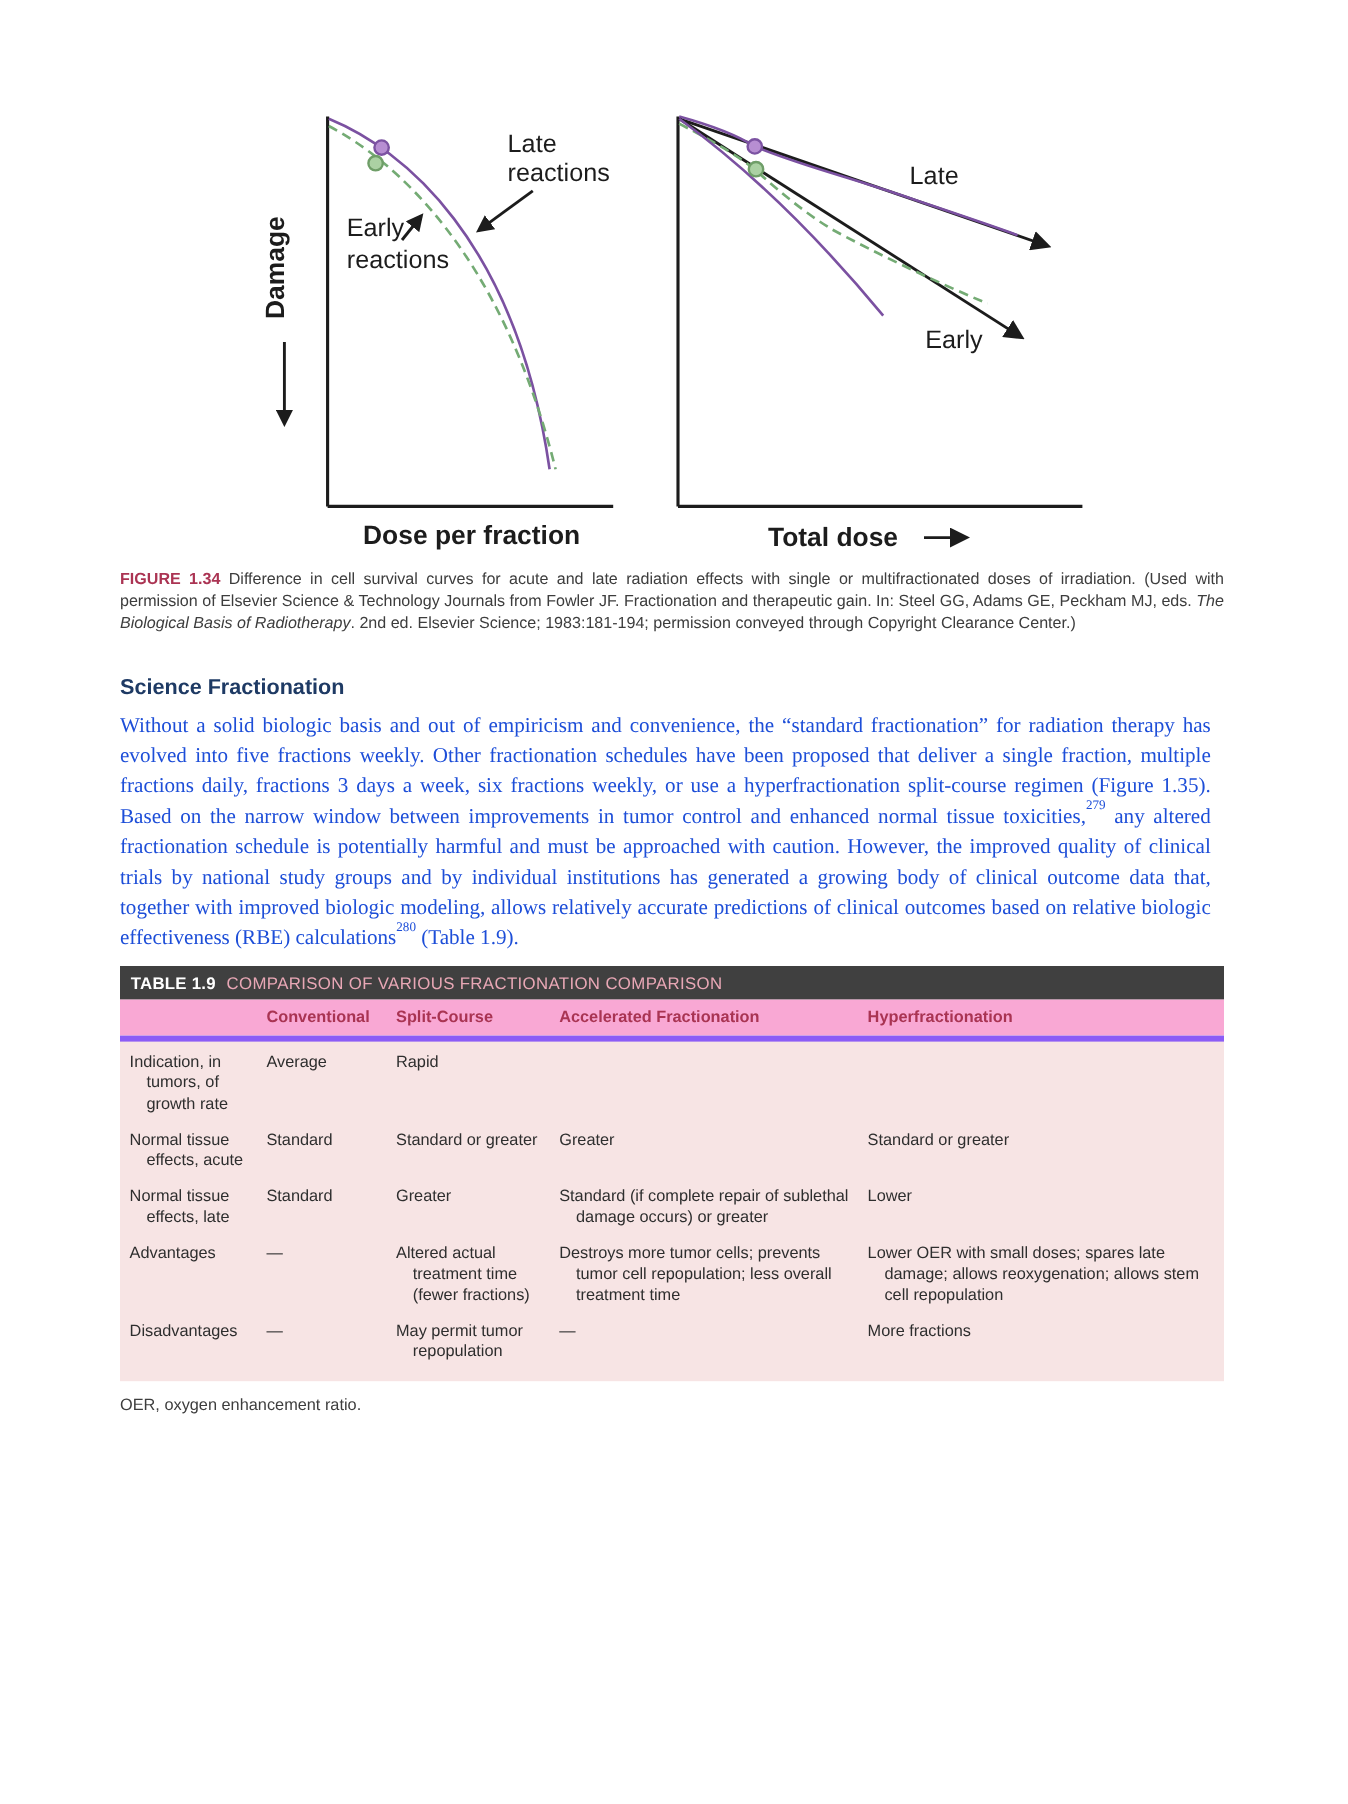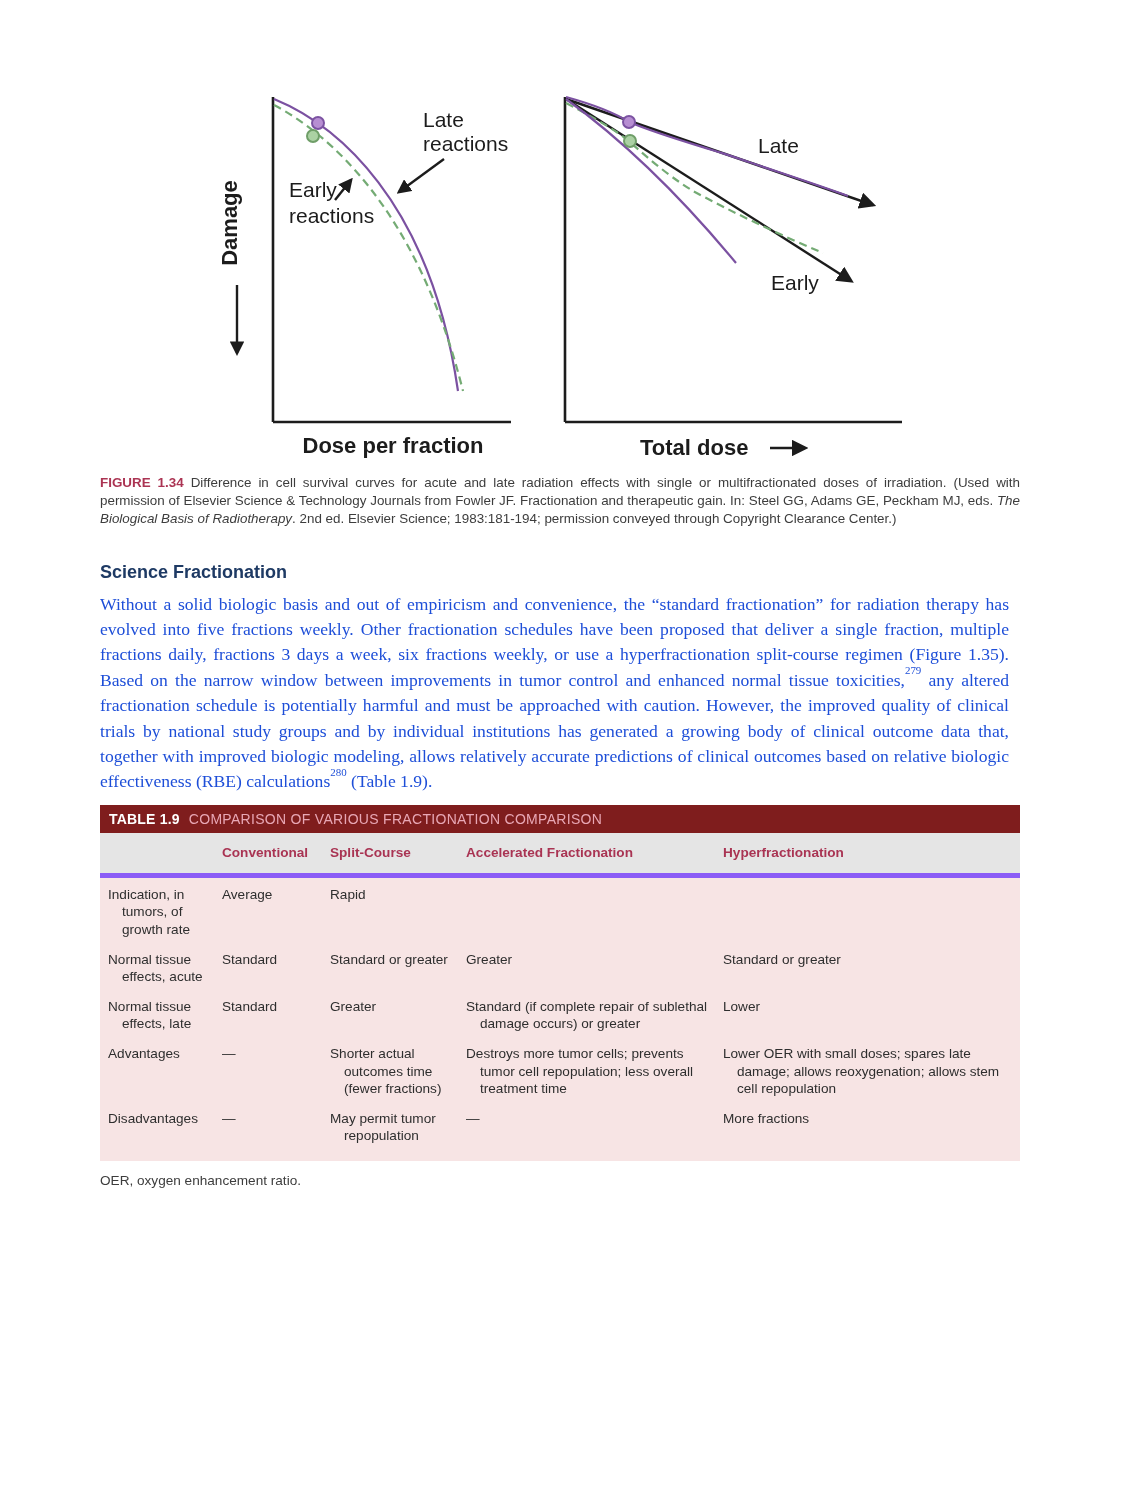--- a/index.html
+++ b/index.html
@@ -25,29 +25,29 @@
   .cap-label{color:#ab3453;font-weight:bold;margin-right:7px;}
 
   
   .heading{margin:33px 0 0 0;font-size:18px;font-weight:bold;color:#1e3a64;}
   .bodytext{margin:9px 11px 0 0;font-family:"Liberation Serif",serif;font-size:17.6px;
             line-height:25.4px;color:#1d4ed8;text-align:justify;}
   .bodytext sup{font-size:62%;line-height:0;position:relative;top:-0.45em;}
 
   
   .tbl{margin:10px 0 0 0;width:920px;}
-  .tbl-title{background:#7f1d1d;height:28px;display:flex;align-items:center;
+  .tbl-title{background:#404040;height:28px;display:flex;align-items:center;
              padding:0 0 0 9px;font-size:14px;}
   .tbl-title-label{color:#ffffff;font-weight:bold;margin-right:9px;letter-spacing:0.2px;}
   .tbl-title-text{color:#e8a7b5;letter-spacing:0.3px;}
   .trow{display:grid;grid-template-columns:122px 108px 136px 257px 1fr;}
   .tcell{font-size:13.6px;line-height:17.6px;color:#2e2e2e;
          padding-left:14px;padding-right:8px;text-indent:-14px;}
   .tcell.c0{padding-left:22px;}
-  .tbl-head{background:#e5e5e5;height:40px;align-items:center;}
+  .tbl-head{background:#f9a8d4;height:30px;align-items:center;}
   .tbl-head .tcell{color:#a93453;font-weight:bold;}
   .tbl-body{background:#f7e4e4;border-top:5px solid #8b5cf6;padding:2px 0 10px 0;}
   .tbl-body .trow{padding:6px 0;}
 
   .footnote{margin:12px 0 12px 0;font-size:13.6px;color:#3d3d3d;}
 </style>
 </head>
 <body>
 
 <div class="page">
@@ -149,21 +149,21 @@
         <div class="trow">
           <div class="tcell c0">Normal tissue effects, late</div>
           <div class="tcell">Standard</div>
           <div class="tcell">Greater</div>
           <div class="tcell">Standard (if complete repair of sublethal damage occurs) or greater</div>
           <div class="tcell">Lower</div>
         </div>
         <div class="trow">
           <div class="tcell c0">Advantages</div>
           <div class="tcell">—</div>
-          <div class="tcell">Shorter actual outcomes time (fewer fractions)</div>
+          <div class="tcell">Altered actual treatment time (fewer fractions)</div>
           <div class="tcell">Destroys more tumor cells; prevents tumor cell repopulation; less overall treatment time</div>
           <div class="tcell">Lower OER with small doses; spares late damage; allows reoxygenation; allows stem cell repopulation</div>
         </div>
         <div class="trow">
           <div class="tcell c0">Disadvantages</div>
           <div class="tcell">—</div>
           <div class="tcell">May permit tumor repopulation</div>
           <div class="tcell">—</div>
           <div class="tcell">More fractions</div>
         </div>

